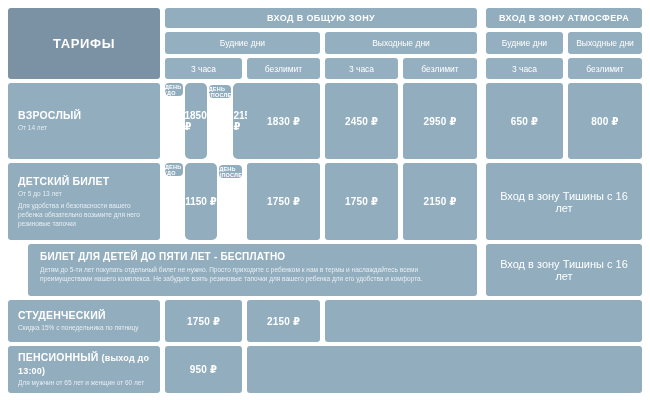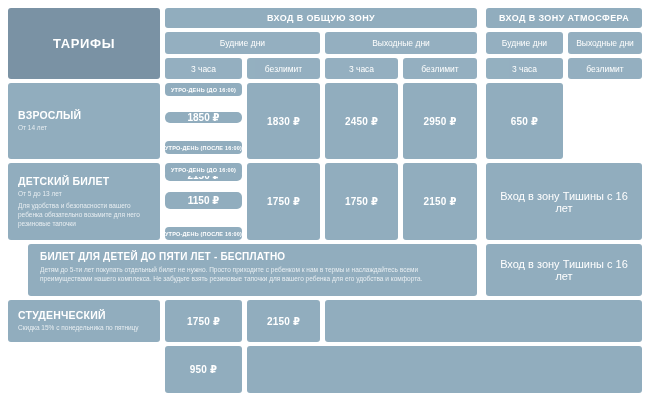--- a/index.html
+++ b/index.html
@@ -37,21 +37,21 @@
   }
   .rtitle{font-size:10.5px;font-weight:bold;letter-spacing:.2px;line-height:1.25;}
   .rsub{font-size:6.5px;opacity:.78;margin-top:2px;line-height:1.35;}
   .rdesc{font-size:6.5px;opacity:.78;margin-top:2px;line-height:1.4;}
   .tsuffix{font-size:9px;font-weight:bold;}
   
   .price{font-size:10px;font-weight:bold;letter-spacing:.2px;}
   .note{font-size:11px;padding:4px 10px;}
   
   .slot-stack{
-    display:flex;flex-direction:column;gap:16px;box-sizing:border-box;
+    display:flex;flex-direction:row;gap:2px;box-sizing:border-box;
   }
   .slot-label{
     background:#91ADBE;border-radius:4px;height:13px;flex:0 0 13px;
     display:flex;align-items:center;justify-content:center;
     font-size:5.5px;font-weight:bold;letter-spacing:.2px;
   }
   .slot-price{
     background:#91ADBE;border-radius:5px;flex:1 1 auto;
     display:flex;align-items:center;justify-content:center;
     font-size:10px;font-weight:bold;
@@ -102,20 +102,21 @@
   <div class="slot-stack a-split">
     <div class="slot-label">УТРО-ДЕНЬ (ДО 16:00)</div>
     <div class="slot-price">1850 ₽</div>
     <div class="slot-label slot-sep">УТРО-ДЕНЬ (ПОСЛЕ 16:00)</div>
     <div class="slot-price">2150 ₽</div>
   </div>
   <div class="cell price a-c3">1830 ₽</div>
   <div class="cell price a-c4">2450 ₽</div>
   <div class="cell price a-c5">2950 ₽</div>
   <div class="cell price a-c6 atm-gap">650 ₽</div>
+  <div class="cell price a-c7">800 ₽</div>
 
   <div class="cell rowlabel c-label">
     <div class="rtitle">ДЕТСКИЙ БИЛЕТ</div>
     <div class="rsub">От 5 до 13 лет</div>
     <div class="rdesc">Для удобства и безопасности вашего ребенка обязательно возьмите для него резиновые тапочки</div>
   </div>
   <div class="slot-stack c-split">
     <div class="slot-label">УТРО-ДЕНЬ (ДО 16:00)</div>
     <div class="slot-price">1150 ₽</div>
     <div class="slot-label slot-sep">УТРО-ДЕНЬ (ПОСЛЕ 16:00)</div>
@@ -134,16 +135,20 @@
   <div class="cell note f-note atm-gap">Вход в зону Тишины с 16 лет</div>
 
   <div class="cell rowlabel s-label">
     <div class="rtitle">СТУДЕНЧЕСКИЙ</div>
     <div class="rsub">Скидка 15% с понедельника по пятницу</div>
   </div>
   <div class="cell price s-p1">1750 ₽</div>
   <div class="cell price s-p2">2150 ₽</div>
   <div class="cell s-empty"></div>
 
+  <div class="cell rowlabel p-label">
+    <div class="rtitle"><span>ПЕНСИОННЫЙ</span> <span class="tsuffix">(выход до 13:00)</span></div>
+    <div class="rsub">Для мужчин от 65 лет и женщин от 60 лет</div>
+  </div>
   <div class="cell price p-p1">950 ₽</div>
   <div class="cell p-empty"></div>
 
 </div>
 
 </body></html>

